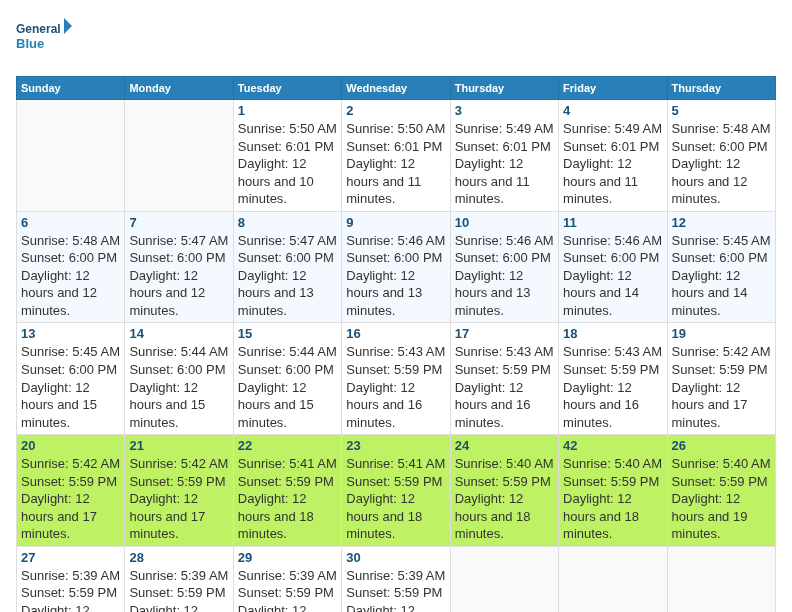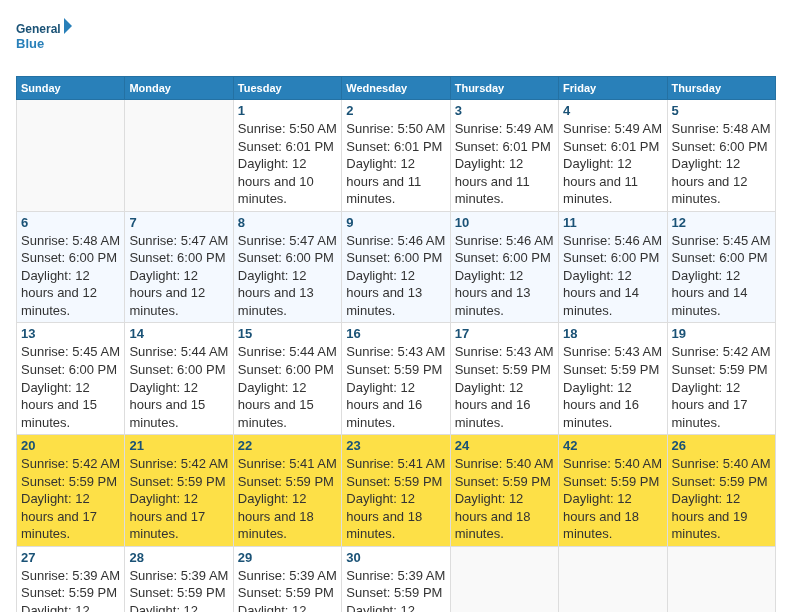--- a/index.html
+++ b/index.html
@@ -215,21 +215,21 @@
 Sunset: 5:59 PM
 Daylight: 12 hours and 16 minutes.</div>
         </td>
         <td>
           <span class="day-number">19</span>
           <div class="day-info">Sunrise: 5:42 AM
 Sunset: 5:59 PM
 Daylight: 12 hours and 17 minutes.</div>
         </td>
       </tr>
-      <tr style="background: #fde047; margin-top: 37px;">
+      <tr style="background: #bef264; margin-top: 37px;">
         <td>
           <span class="day-number">20</span>
           <div class="day-info">Sunrise: 5:42 AM
 Sunset: 5:59 PM
 Daylight: 12 hours and 17 minutes.</div>
         </td>
         <td>
           <span class="day-number">21</span>
           <div class="day-info">Sunrise: 5:42 AM
 Sunset: 5:59 PM

